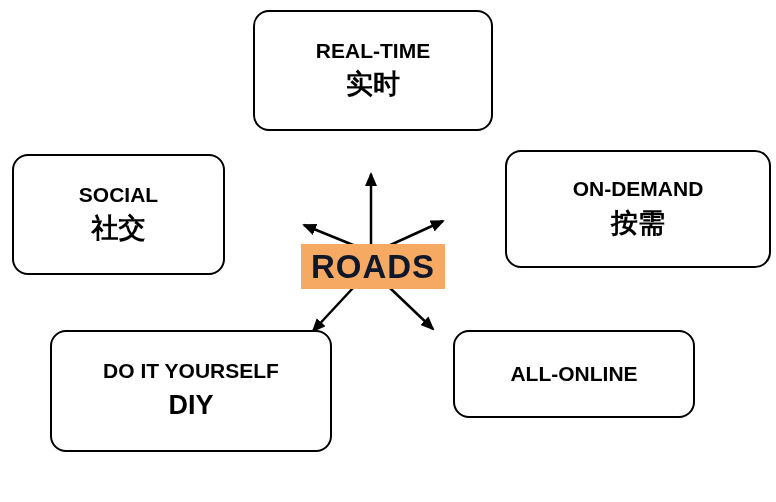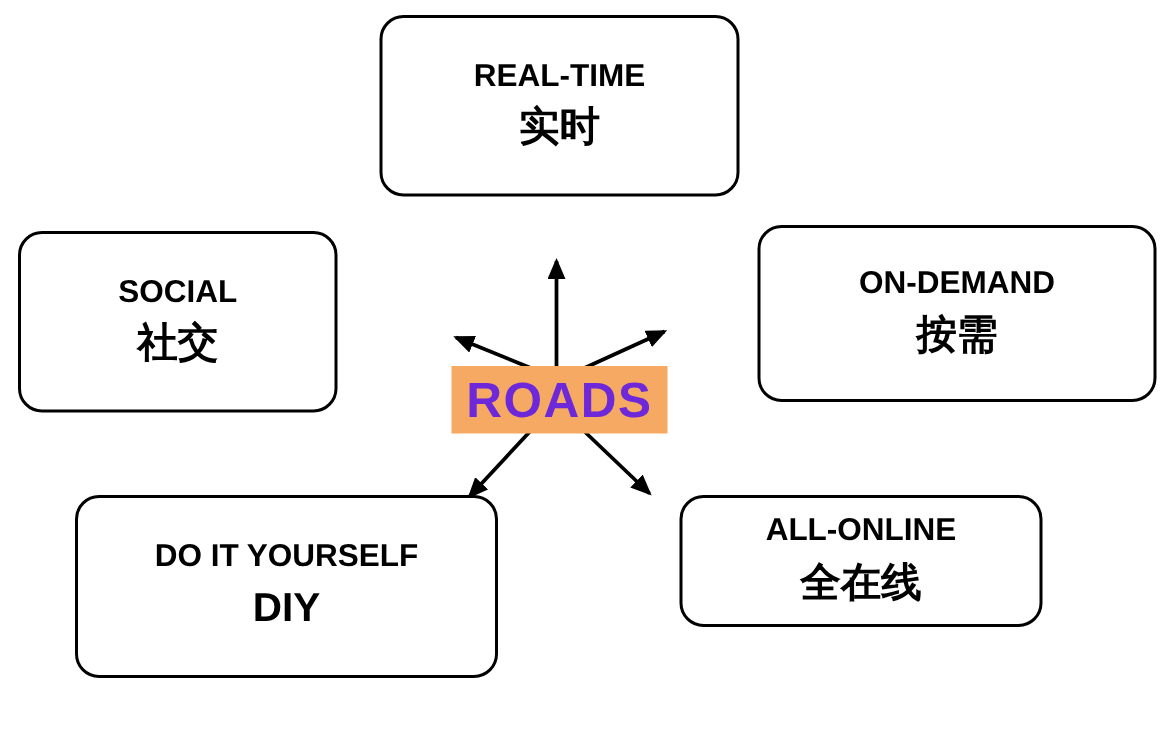--- a/index.html
+++ b/index.html
@@ -54,21 +54,21 @@
     left: 301px;
     top: 244px;
     width: 144px;
     height: 45px;
     display: flex;
     align-items: center;
     justify-content: center;
     font-size: 33px;
     font-weight: bold;
     letter-spacing: 1px;
-    color: #6d28d9;
+    color: #0f172a;
     background: #F5A962; 
   }
 </style>
 </head>
 <body>
 
 <div class="canvas">
 
   <svg class="arrows-layer" width="776" height="502" viewBox="0 0 776 502">
     <defs>
@@ -98,18 +98,17 @@
     <div class="zh" data-bind="diagram.nodes.2.zh">按需</div>
   </div>
 
   <div class="node node-diy">
     <div class="en" data-bind="diagram.nodes.3.en">DO IT YOURSELF</div>
     <div class="zh" data-bind="diagram.nodes.3.zh">DIY</div>
   </div>
 
   <div class="node node-all-online">
     <div class="en" data-bind="diagram.nodes.4.en">ALL-ONLINE</div>
-    <div class="zh" data-bind="diagram.nodes.4.zh">全在线</div>
   </div>
 
   <div class="center-label" data-bind="diagram.center.label" data-bind-style="background-color:diagram.center.highlight_color" style="background-color: rgb(245, 169, 98);">ROADS</div>
 
 </div>
 
 </body></html>

